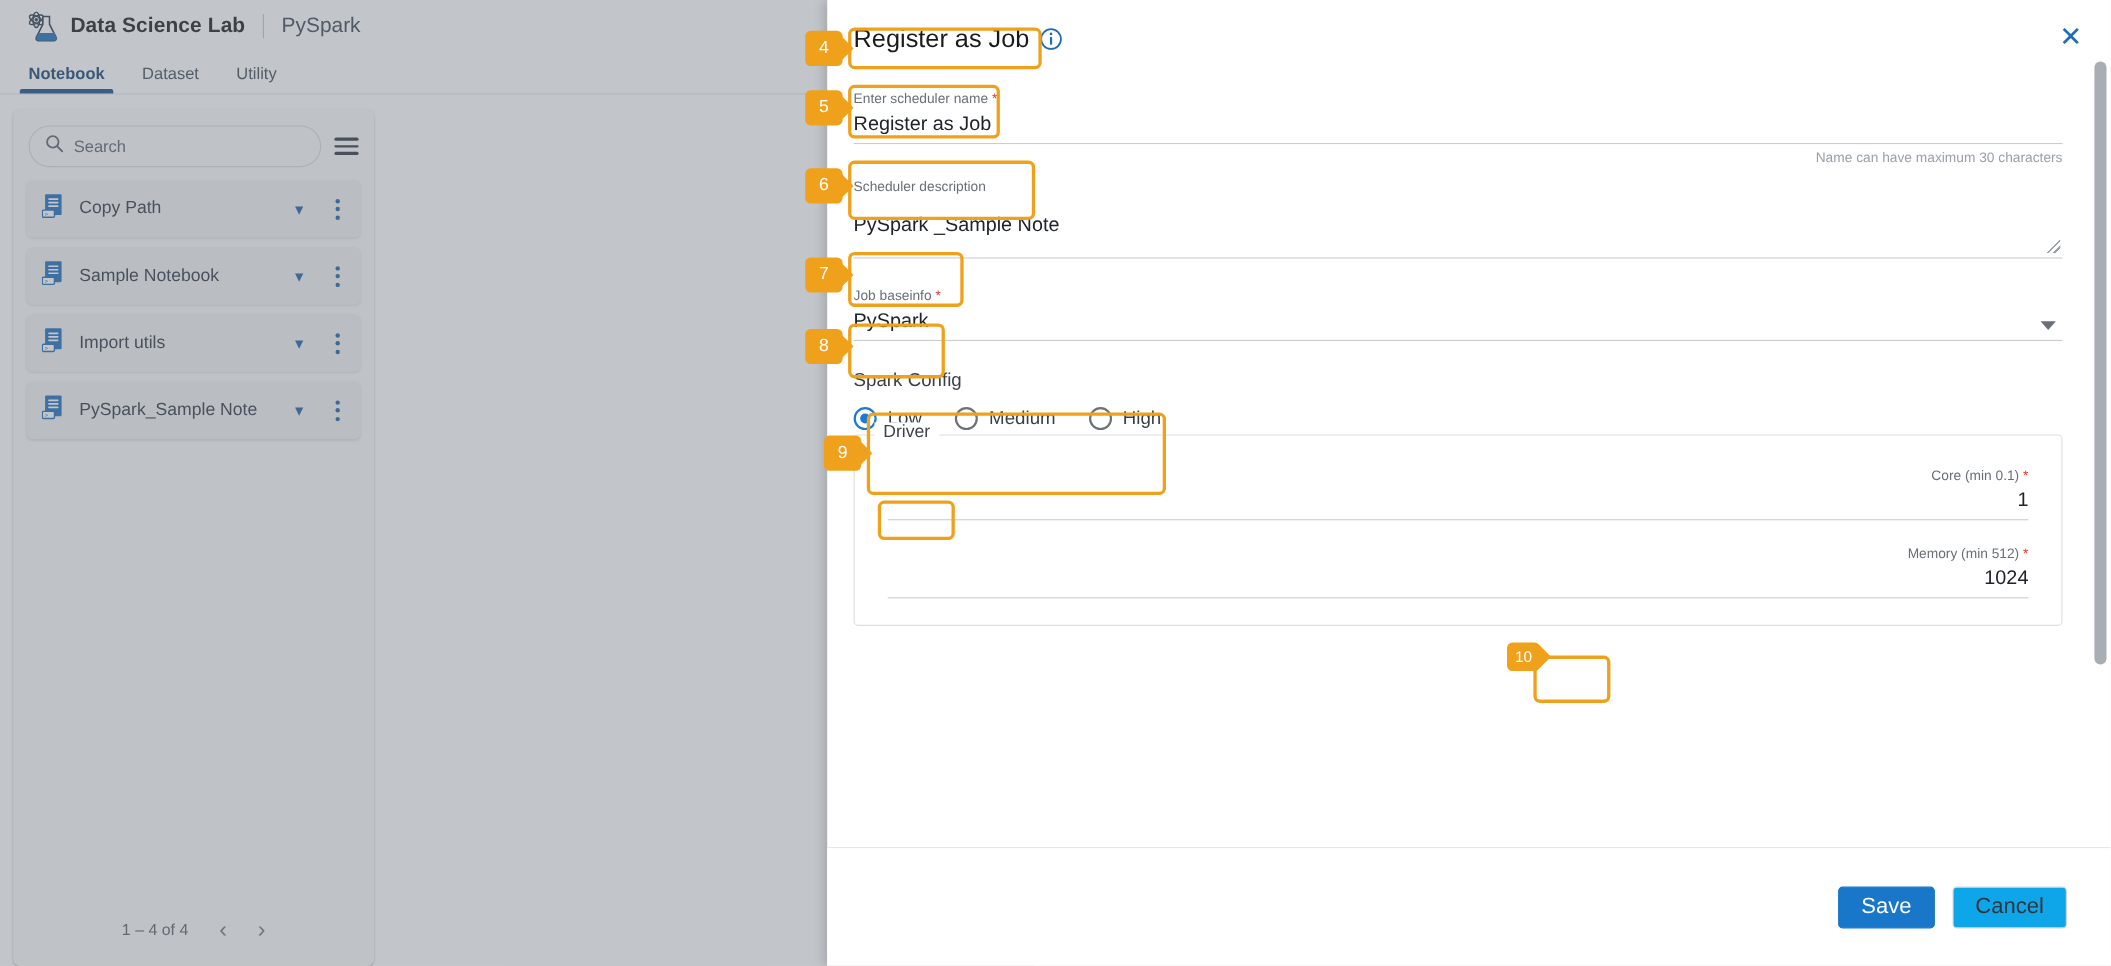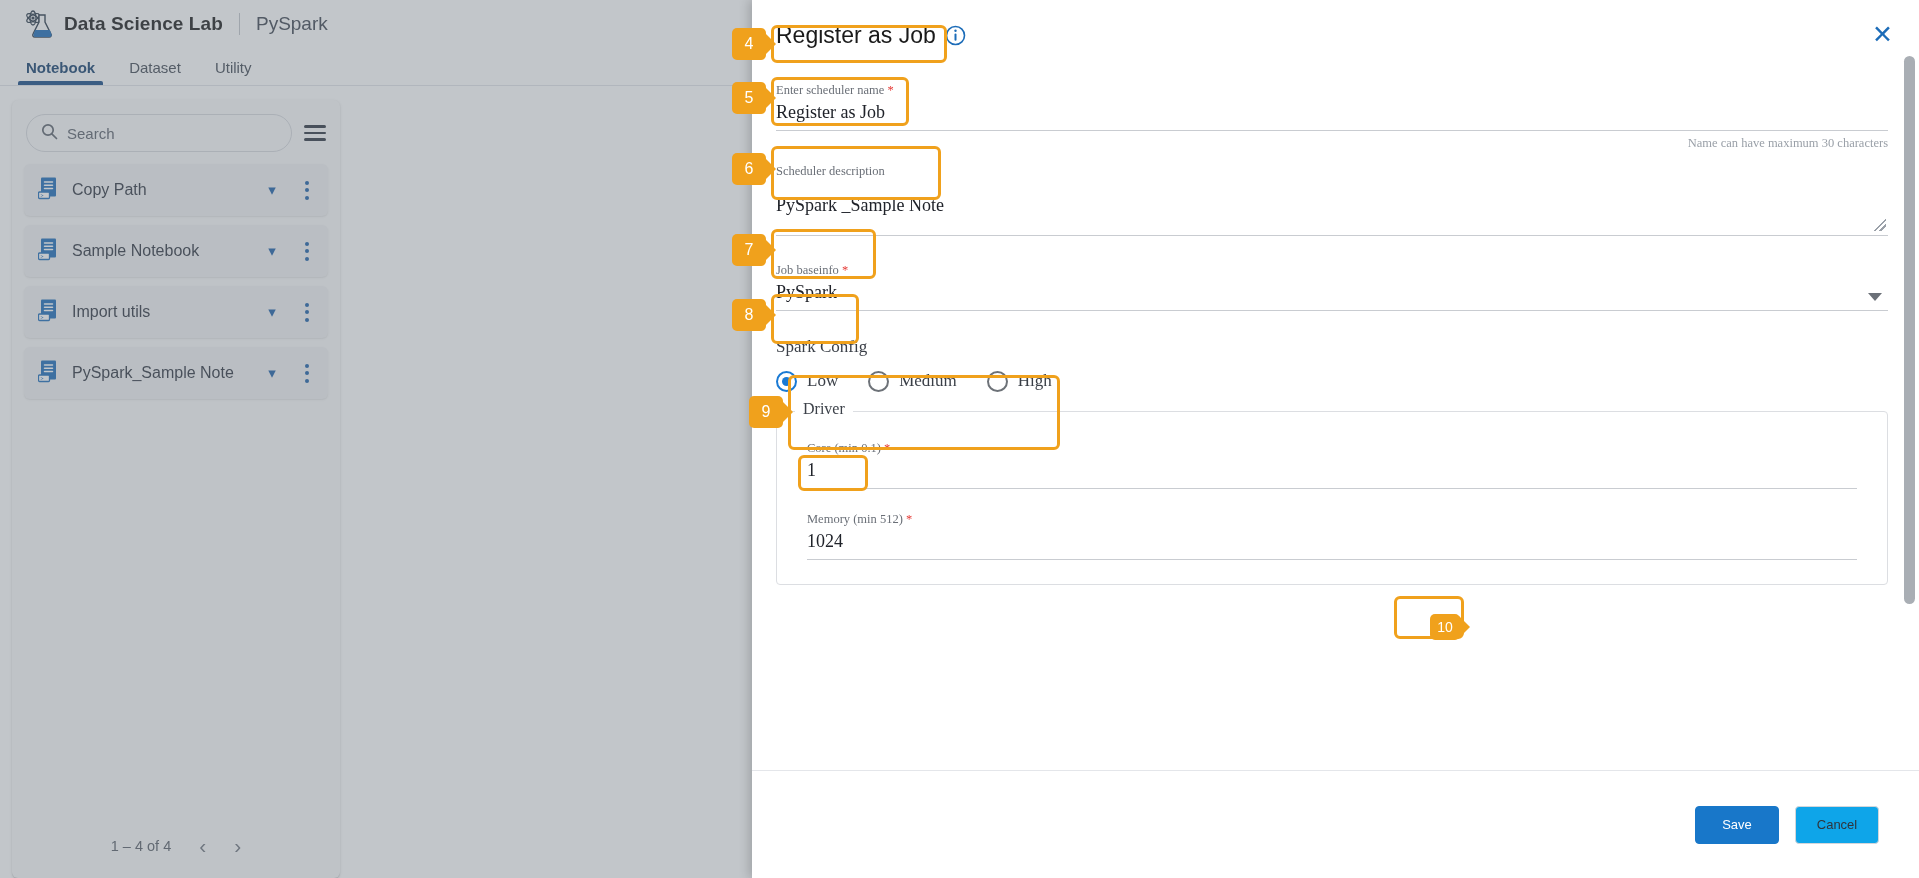--- a/index.html
+++ b/index.html
@@ -91,22 +91,21 @@
   }
   .dlg-title { font-size: 23px; color: #1a1a1a; font-weight: 500; }
   .info-ico { margin-left: 9px; display: inline-flex; }
   .close-x {
     position: absolute; right: 26px; top: 22px; cursor: pointer;
     font-size: 25px; color: #1c6cb8; line-height: 1; font-weight: 400;
   }
 
   .dlg-body {
     flex: 1; position: relative; overflow: hidden;
-    padding: 0 31px 0 24px;
-    font-family: Liberation Serif, serif;
+    padding: 0 44px 0 24px;
   }
 
   
   .field { position: relative; }
   .f-label { font-size: 12.5px; color: #6a6f77; line-height: 16px; }
   .req { color: #e53935; }
   .f-value { font-size: 18px; color: #20232a; line-height: 28px; }
   .f-underline { height: 1px; background: #c9ccd1; margin-top: 4px; }
   .f-underline.focus { height: 2px; background: #3f51b5; }
   .f-help { font-size: 12.5px; color: #9aa0a8; padding: 5px 0 0 2px; text-align: right; }
@@ -132,38 +131,38 @@
   .rdot { width: 21px; height: 21px; border-radius: 50%; border: 2px solid #6d7278; position: relative; }
   .rdot.on { border-color: #1a7ad4; }
   .rdot.on::after {
     content: ""; position: absolute; left: 4px; top: 4px; width: 9px; height: 9px;
     border-radius: 50%; background: #1a7ad4;
   }
   .rlabel { font-size: 17px; color: #3a3f47; }
 
   
   .driver-fs {
-    margin-top: 19px; border: 1px solid #dcdee2; border-radius: 4px;
-    padding: 6px 30px 24px 30px; position: relative; min-height: 120px;
+    margin-top: 4px; border: 1px solid #dcdee2; border-radius: 4px;
+    padding: 6px 30px 24px 30px; position: relative; min-height: 120px; text-align: right;
   }
   .fs-legend {
     position: absolute; top: -12px; left: 18px; background: #ffffff; padding: 0 8px;
     font-size: 16px; color: #3d424a;
   }
   .driver-grid { display: flex; gap: 22px; margin-top: 22px; flex-direction: column; }
   .dcol { flex: 1; }
 
   
   .dlg-foot {
     flex: none; height: 108px; border-top: 1px solid #e4e6ea;
     display: flex; align-items: center; justify-content: flex-end;
     gap: 16px; padding-right: 40px; position: relative; background: #fff;
   }
   .btn {
-    height: 38px; min-width: 84px; border-radius: 4px; font-size: 13px;
+    height: 38px; min-width: 84px; border-radius: 4px; font-size: 20px;
     display: inline-flex; align-items: center; justify-content: center; cursor: pointer;
     padding: 0 20px;
   }
   .btn-primary { background: #1877c9; color: #ffffff; border: 1px solid #1877c9; }
   .btn-secondary { background: #0ea5e9; color: #2f343c; border: 1px solid #d3d6da; }
 
   
   .dlg-scroll-track {
     position: absolute; right: 4px; top: 56px; width: 11px; height: 582px;
     z-index: 70;
@@ -447,15 +446,15 @@
 
   <div class="hl" style="left:771px;  top:294px; width:88px;  height:50px;"></div>
   <div class="badge" style="left:732px; top:299px;">8</div>
 
   <div class="hl" style="left:788px;  top:375px; width:272px; height:75px;"></div>
   <div class="badge" style="left:749px; top:396px;">9</div>
 
   <div class="hl" style="left:798px;  top:455px; width:70px;  height:36px;"></div>
 
   <div class="hl" style="left:1394px; top:596px; width:70px;  height:43px;"></div>
-  <div class="badge" style="left:1430px; top:584px; width:30px; height:26px; font-size:14px;margin-top:30px;">10</div>
+  <div class="badge" style="left:1370px; top:584px; width:30px; height:26px; font-size:14px;">10</div>
 
 </div>
 
 </body></html>

